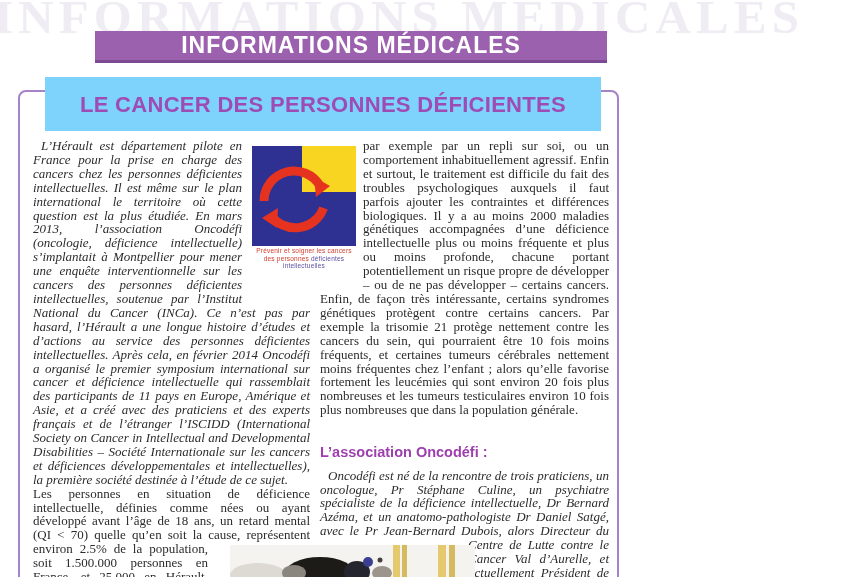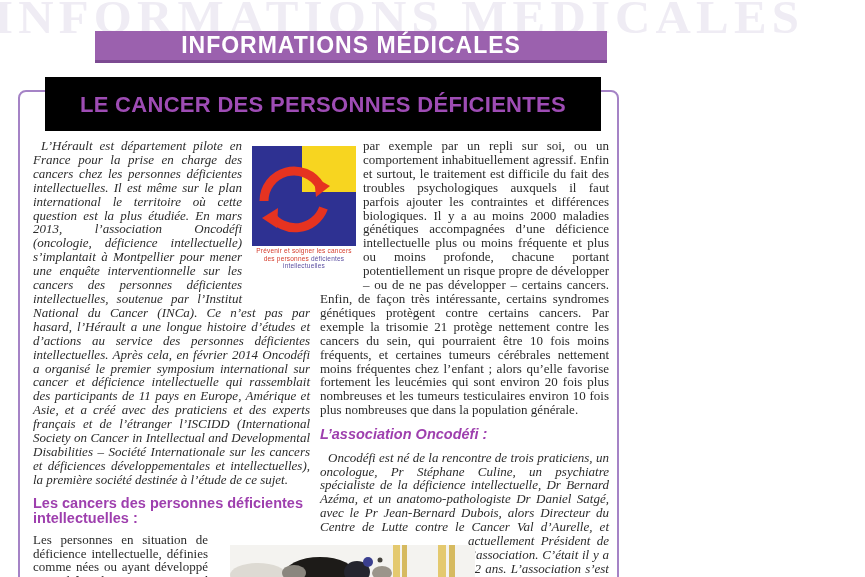--- a/index.html
+++ b/index.html
@@ -25,42 +25,42 @@
     font-weight:bold; font-size:23px; letter-spacing:1px;
   }
   
   .frame {
     position:absolute; left:18px; top:90px; width:597px; height:540px;
     border:2px solid #a583c6; border-radius:8px; background:transparent;
   }
   
   .title-box {
     position:absolute; left:45px; top:77px; width:556px; height:54px;
-    background:#000000; display:flex; flex-direction:row;
+    background:#7dd3fc; display:flex; flex-direction:row;
     align-items:center; justify-content:center;
   }
   .title-box div {
     font-family:"Liberation Sans", sans-serif; font-weight:bold;
     font-size:22px; line-height:25px; color:#9e4cb4; letter-spacing:0.3px;
   }
   
   .col {
     position:absolute; top:139px; font-size:13px; line-height:13.9px;
     text-align:justify; color:#2b2b2b;
   }
   .col-left  { left:33px;  width:277px; }
   .col-right { left:320px; width:289px; }
   .col p { margin:0; }
   .indent { text-indent:8px;font-style:italic; }
   .heading {
     font-family:"Liberation Sans", sans-serif; font-weight:bold;
     font-size:14.5px; line-height:15.5px; color:#9e3fae; text-align:left;
   }
   .col-left  .heading { margin:9px 0 6px 0; }
-  .col-right .heading { margin:10px 0 8px 0;font-style:italic; }
+  .col-right .heading { margin:28px 0 8px 0; }
   
   .sp { pointer-events:none; }
   .spA { float:right; width:68px;  height:162px; }
   .spB { float:right; clear:right; width:1px;  height:244px; margin-right:-1px; }
   .spC { float:right; clear:right; width:102px; height:45px; }
   .spD { float:left;  width:43px;  height:151px; }
   .spE { float:left;  clear:left;  width:1px;  height:255px; margin-left:-1px; }
   .spF { float:left;  clear:left;  width:148px; height:45px; }
   
   .logo { position:absolute; left:248px; top:146px; width:112px; text-align:center; }
@@ -96,21 +96,20 @@
 
   <div class="title-box">
     <div>LE CANCER DES PERSONNES DÉFICIENTES</div>
   </div>
 
   <div class="col col-left">
     <div class="sp spA"></div>
     <div class="sp spB"></div>
     <div class="sp spC"></div>
     <p class="indent">L’Hérault est département pilote en France pour la prise en charge des cancers chez les personnes déficientes intellectuelles. Il est même sur le plan international le territoire où cette question est la plus étudiée. En mars 2013, l’association Oncodéfi (oncologie, déficience intellectuelle) s’implantait à Montpellier pour mener une enquête interventionnelle sur les cancers des personnes déficientes intellectuelles, soutenue par l’Institut National du Cancer (INCa). Ce n’est pas par hasard, l’Hérault a une longue histoire d’études et d’actions au service des personnes déficientes intellectuelles. Après cela, en février 2014 Oncodéfi a organisé le premier symposium international sur cancer et déficience intellectuelle qui rassemblait des participants de 11 pays en Europe, Amérique et Asie, et a créé avec des praticiens et des experts français et de l’étranger l’ISCIDD (International Society on Cancer in Intellectual and Developmental Disabilities – Société Internationale sur les cancers et déficiences développementales et intellectuelles), la première société destinée à l’étude de ce sujet.</p>
-    <p class="heading">Les cancers des personnes déficientes intellectuelles :</p>
     <p>Les personnes en situation de déficience intellectuelle, définies comme nées ou ayant développé avant l’âge de 18 ans, un retard mental (QI &lt; 70) quelle qu’en soit la cause, représentent environ 2.5% de la population, soit 1.500.000 personnes en France, et 25.000 en Hérault. Alors qu'on pensait, sur les bases d’études anciennes, que ces personnes développent peu de cancers, les études récentes</p>
   </div>
 
   <div class="col col-right">
     <div class="sp spD"></div>
     <div class="sp spE"></div>
     <div class="sp spF"></div>
     <p>par exemple par un repli sur soi, ou un comportement inhabituellement agressif. Enfin et surtout, le traitement est difficile du fait des troubles psychologiques auxquels il faut parfois ajouter les contraintes et différences biologiques. Il y a au moins 2000 maladies génétiques accompagnées d’une déficience intellectuelle plus ou moins fréquente et plus ou moins profonde, chacune portant potentiellement un risque propre de développer – ou de ne pas développer – certains cancers. Enfin, de façon très intéressante, certains syndromes génétiques protègent contre certains cancers. Par exemple la trisomie 21 protège nettement contre les cancers du sein, qui pourraient être 10 fois moins fréquents, et certaines tumeurs cérébrales nettement moins fréquentes chez l’enfant ; alors qu’elle favorise fortement les leucémies qui sont environ 20 fois plus nombreuses et les tumeurs testiculaires environ 10 fois plus nombreuses que dans la population générale.</p>
     <p class="heading">L’association Oncodéfi :</p>
     <p class="indent">Oncodéfi est né de la rencontre de trois praticiens, un oncologue, Pr Stéphane Culine, un psychiatre spécialiste de la déficience intellectuelle, Dr Bernard Azéma, et un anatomo-pathologiste Dr Daniel Satgé, avec le Pr Jean-Bernard Dubois, alors Directeur du Centre de Lutte contre le Cancer Val d’Aurelle, et actuellement Président de l’association. C’était il y a 12 ans. L’association s’est montée au cours des 9 années suivantes, rassemblant progressivement des médecins, des professionnels de la déficience intellectuelle et des familles. Oncodéfi est implanté</p>

